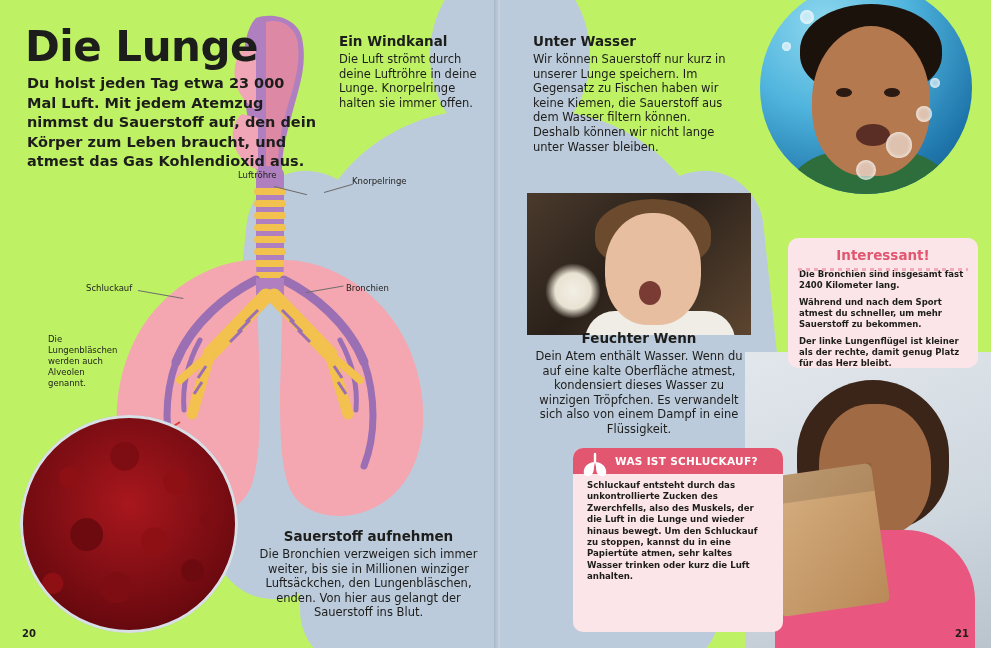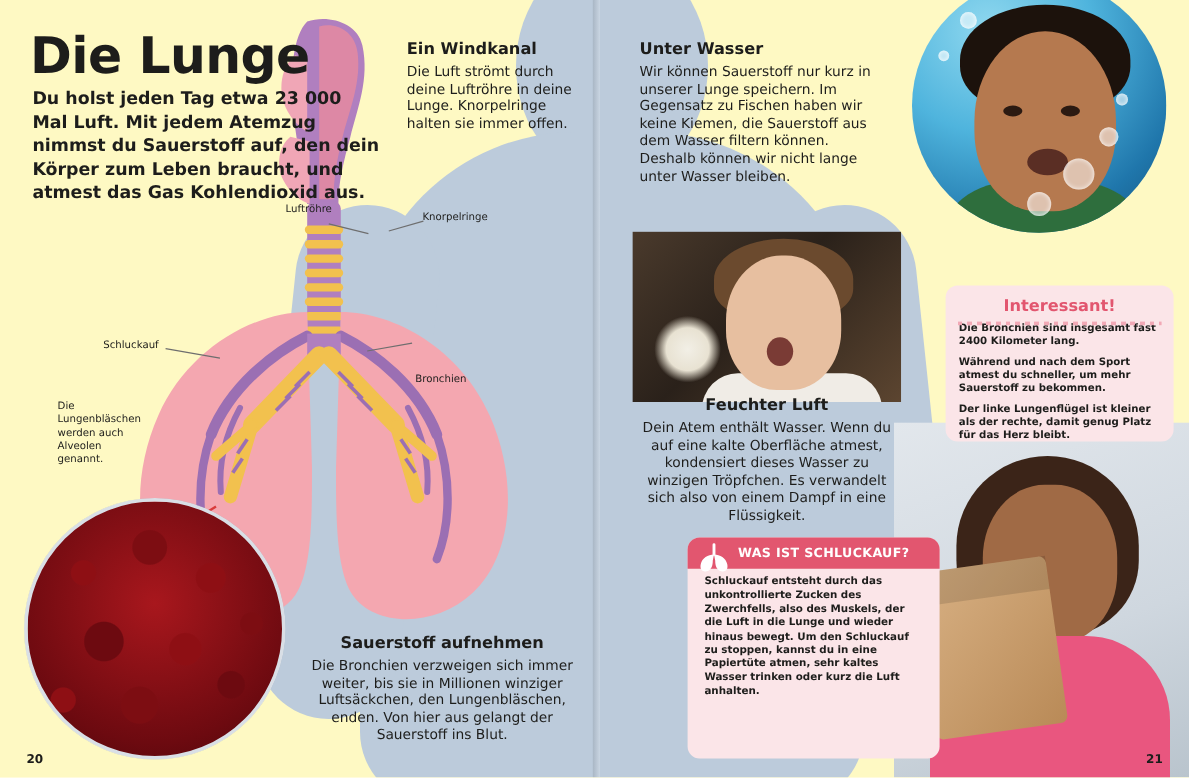--- a/index.html
+++ b/index.html
@@ -5,21 +5,21 @@
   html,body{margin:0;padding:0;}
   body{
     width:991px;height:648px;
     background:#ffffff;
     font-family:"DejaVu Sans", sans-serif;
     overflow:hidden;
     position:relative;
   }
   .page{
     position:absolute;inset:0;
-    background:#fef9c3;
+    background:#bef264;
   }
   
   .silhouette{
     position:absolute;left:0;top:0;width:100%;height:100%;
     overflow:hidden;pointer-events:none;
   }
   .sil-head{
     position:absolute;left:430px;top:-40px;width:160px;height:190px;
     background:#bccbdb;border-radius:50%;
   }
@@ -343,39 +343,39 @@
     <p class="callout-h">Unter Wasser</p>
     <p class="callout-p">Wir können Sauerstoff nur kurz in unserer Lunge speichern. Im Gegensatz zu Fischen haben wir keine Kiemen, die Sauerstoff aus dem Wasser filtern können. Deshalb können wir nicht lange unter Wasser bleiben.</p>
   </div>
 
   <div class="blk" id="blk-windkanal">
     <p class="callout-h">Ein Windkanal</p>
     <p class="callout-p">Die Luft strömt durch deine Luftröhre in deine Lunge. Knorpelringe halten sie immer offen.</p>
   </div>
 
   <div class="blk" id="blk-feuchter">
-    <p class="callout-h">Feuchter Luft</p>
+    <p class="callout-h">Feuchter Wenn</p>
     <p class="callout-p">Dein Atem enthält Wasser. Wenn du auf eine kalte Oberfläche atmest, kondensiert dieses Wasser zu winzigen Tröpfchen. Es verwandelt sich also von einem Dampf in eine Flüssigkeit.</p>
   </div>
 
   <div class="blk" id="blk-sauerstoff">
     <p class="callout-h">Sauerstoff aufnehmen</p>
     <p class="callout-p">Die Bronchien verzweigen sich immer weiter, bis sie in Millionen winziger Luftsäckchen, den Lungenbläschen, enden. Von hier aus gelangt der Sauerstoff ins Blut.</p>
   </div>
 
   <div class="lbl" style="left:238px;top:170px;width:60px;">Luftröhre</div>
   <div class="lead" style="left:274px;top:186px;width:34px;transform:rotate(14deg);"></div>
 
   <div class="lbl" style="left:352px;top:176px;width:64px;">Knorpelringe</div>
   <div class="lead" style="left:324px;top:192px;width:30px;transform:rotate(-16deg);"></div>
 
   <div class="lbl" style="left:86px;top:283px;width:52px;">Schluckauf</div>
   <div class="lead" style="left:138px;top:290px;width:46px;transform:rotate(10deg);"></div>
 
-  <div class="lbl" style="left:346px;top:283px;width:48px;margin-top:28px;">Bronchien</div>
+  <div class="lbl" style="left:346px;top:283px;width:48px;">Bronchien</div>
   <div class="lead" style="left:306px;top:292px;width:38px;transform:rotate(-10deg);"></div>
 
   <div class="lbl" style="left:48px;top:334px;width:62px;">Die Lungenbläschen werden auch Alveolen genannt.</div>
 
   <div class="pinkbox" id="box-interessant">
     <div class="hdr">Interessant!</div>
     <div class="dots" style="top:30px;"></div>
     <p>Die Bronchien sind insgesamt fast 2400 Kilometer lang.</p>
     <p>Während und nach dem Sport atmest du schneller, um mehr Sauerstoff zu bekommen.</p>
     <p>Der linke Lungenflügel ist kleiner als der rechte, damit genug Platz für das Herz bleibt.</p>

